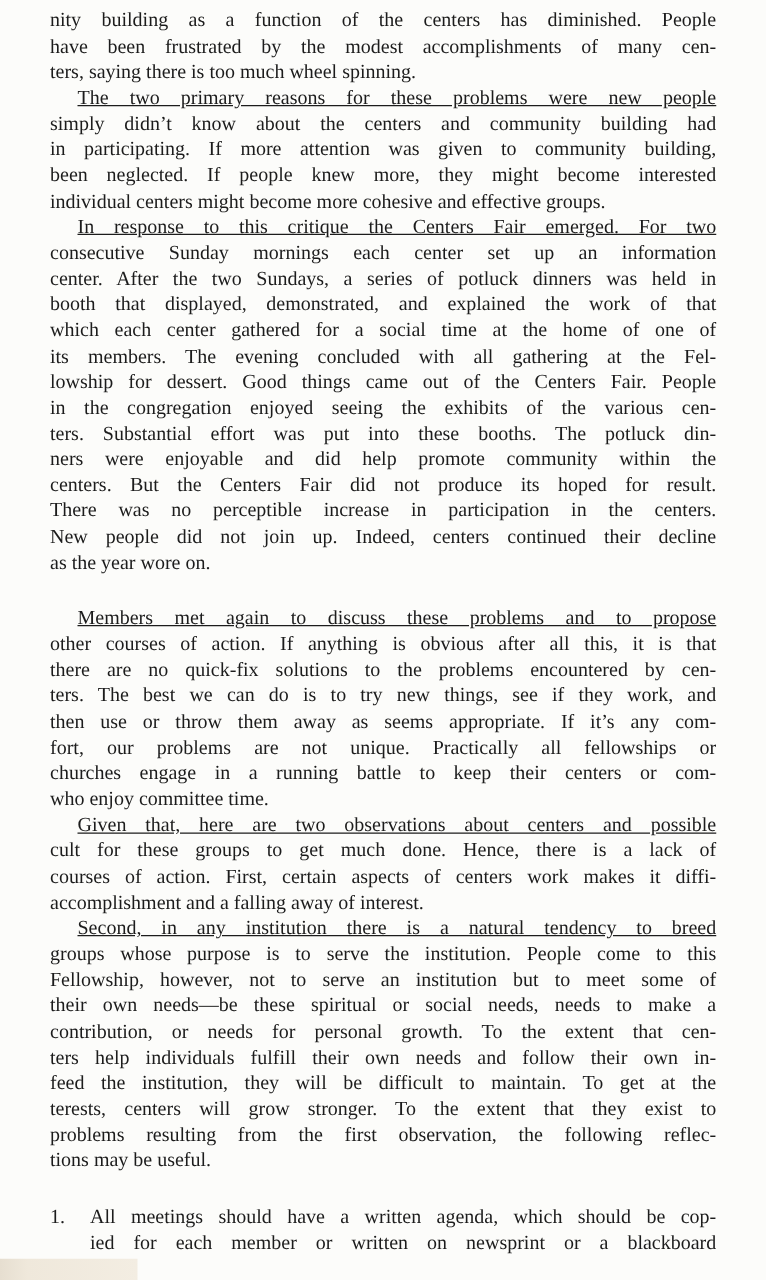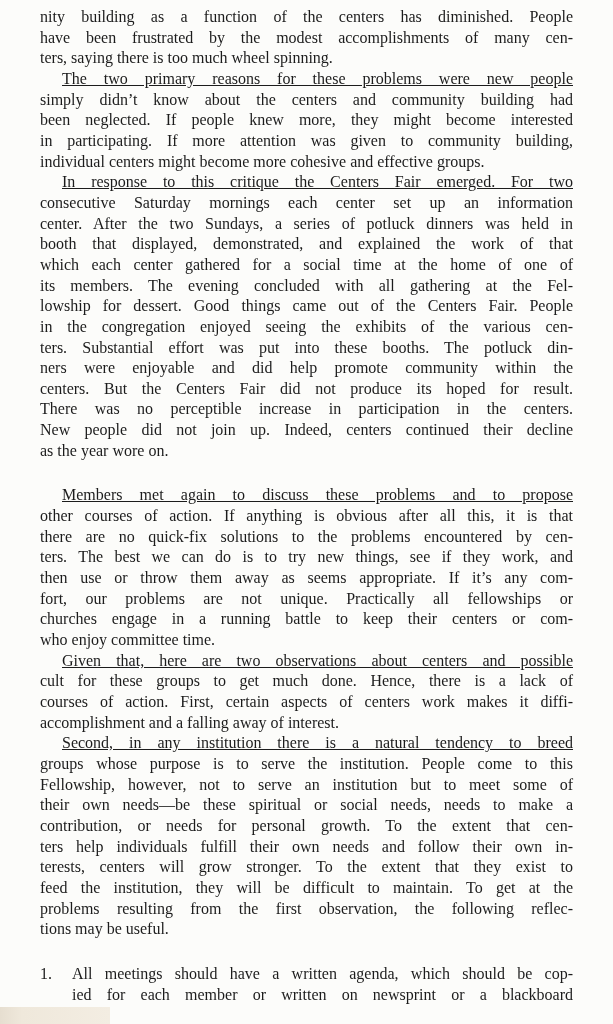--- a/index.html
+++ b/index.html
@@ -70,27 +70,27 @@
 <div class="page">
   <div class="text-block">
       <div class="para">
         <div class="line">nity building as a function of the centers has diminished. People</div>
         <div class="line">have been frustrated by the modest accomplishments of many cen-</div>
         <div class="line last">ters, saying there is too much wheel spinning.</div>
       </div>
       <div class="para indent">
         <div class="line">The two primary reasons for these problems were new people</div>
         <div class="line">simply didn’t know about the centers and community building had</div>
+        <div class="line">in participating. If more attention was given to community building,</div>
         <div class="line">been neglected. If people knew more, they might become interested</div>
-        <div class="line">in participating. If more attention was given to community building,</div>
         <div class="line last">individual centers might become more cohesive and effective groups.</div>
       </div>
       <div class="para indent">
         <div class="line">In response to this critique the Centers Fair emerged. For two</div>
-        <div class="line">consecutive Saturday mornings each center set up an information</div>
+        <div class="line">consecutive Sunday mornings each center set up an information</div>
         <div class="line">center. After the two Sundays, a series of potluck dinners was held in</div>
         <div class="line">booth that displayed, demonstrated, and explained the work of that</div>
         <div class="line">which each center gathered for a social time at the home of one of</div>
         <div class="line">its members. The evening concluded with all gathering at the Fel-</div>
         <div class="line">lowship for dessert. Good things came out of the Centers Fair. People</div>
         <div class="line">in the congregation enjoyed seeing the exhibits of the various cen-</div>
         <div class="line">ters. Substantial effort was put into these booths. The potluck din-</div>
         <div class="line">ners were enjoyable and did help promote community within the</div>
         <div class="line">centers. But the Centers Fair did not produce its hoped for result.</div>
         <div class="line">There was no perceptible increase in participation in the centers.</div>
@@ -113,22 +113,22 @@
         <div class="line">courses of action. First, certain aspects of centers work makes it diffi-</div>
         <div class="line last">accomplishment and a falling away of interest.</div>
       </div>
       <div class="para indent">
         <div class="line">Second, in any institution there is a natural tendency to breed</div>
         <div class="line">groups whose purpose is to serve the institution. People come to this</div>
         <div class="line">Fellowship, however, not to serve an institution but to meet some of</div>
         <div class="line">their own needs—be these spiritual or social needs, needs to make a</div>
         <div class="line">contribution, or needs for personal growth. To the extent that cen-</div>
         <div class="line">ters help individuals fulfill their own needs and follow their own in-</div>
+        <div class="line">feed the institution, they will be difficult to maintain. To get at the</div>
         <div class="line">terests, centers will grow stronger. To the extent that they exist to</div>
-        <div class="line">feed the institution, they will be difficult to maintain. To get at the</div>
         <div class="line">problems resulting from the first observation, the following reflec-</div>
         <div class="line last">tions may be useful.</div>
       </div>
       <div class="list-item gap-before">
         <div class="num">1.</div>
         <div class="li-lines">
           <div class="line">All meetings should have a written agenda, which should be cop-</div>
           <div class="line">ied for each member or written on newsprint or a blackboard</div>
         </div>
       </div>

